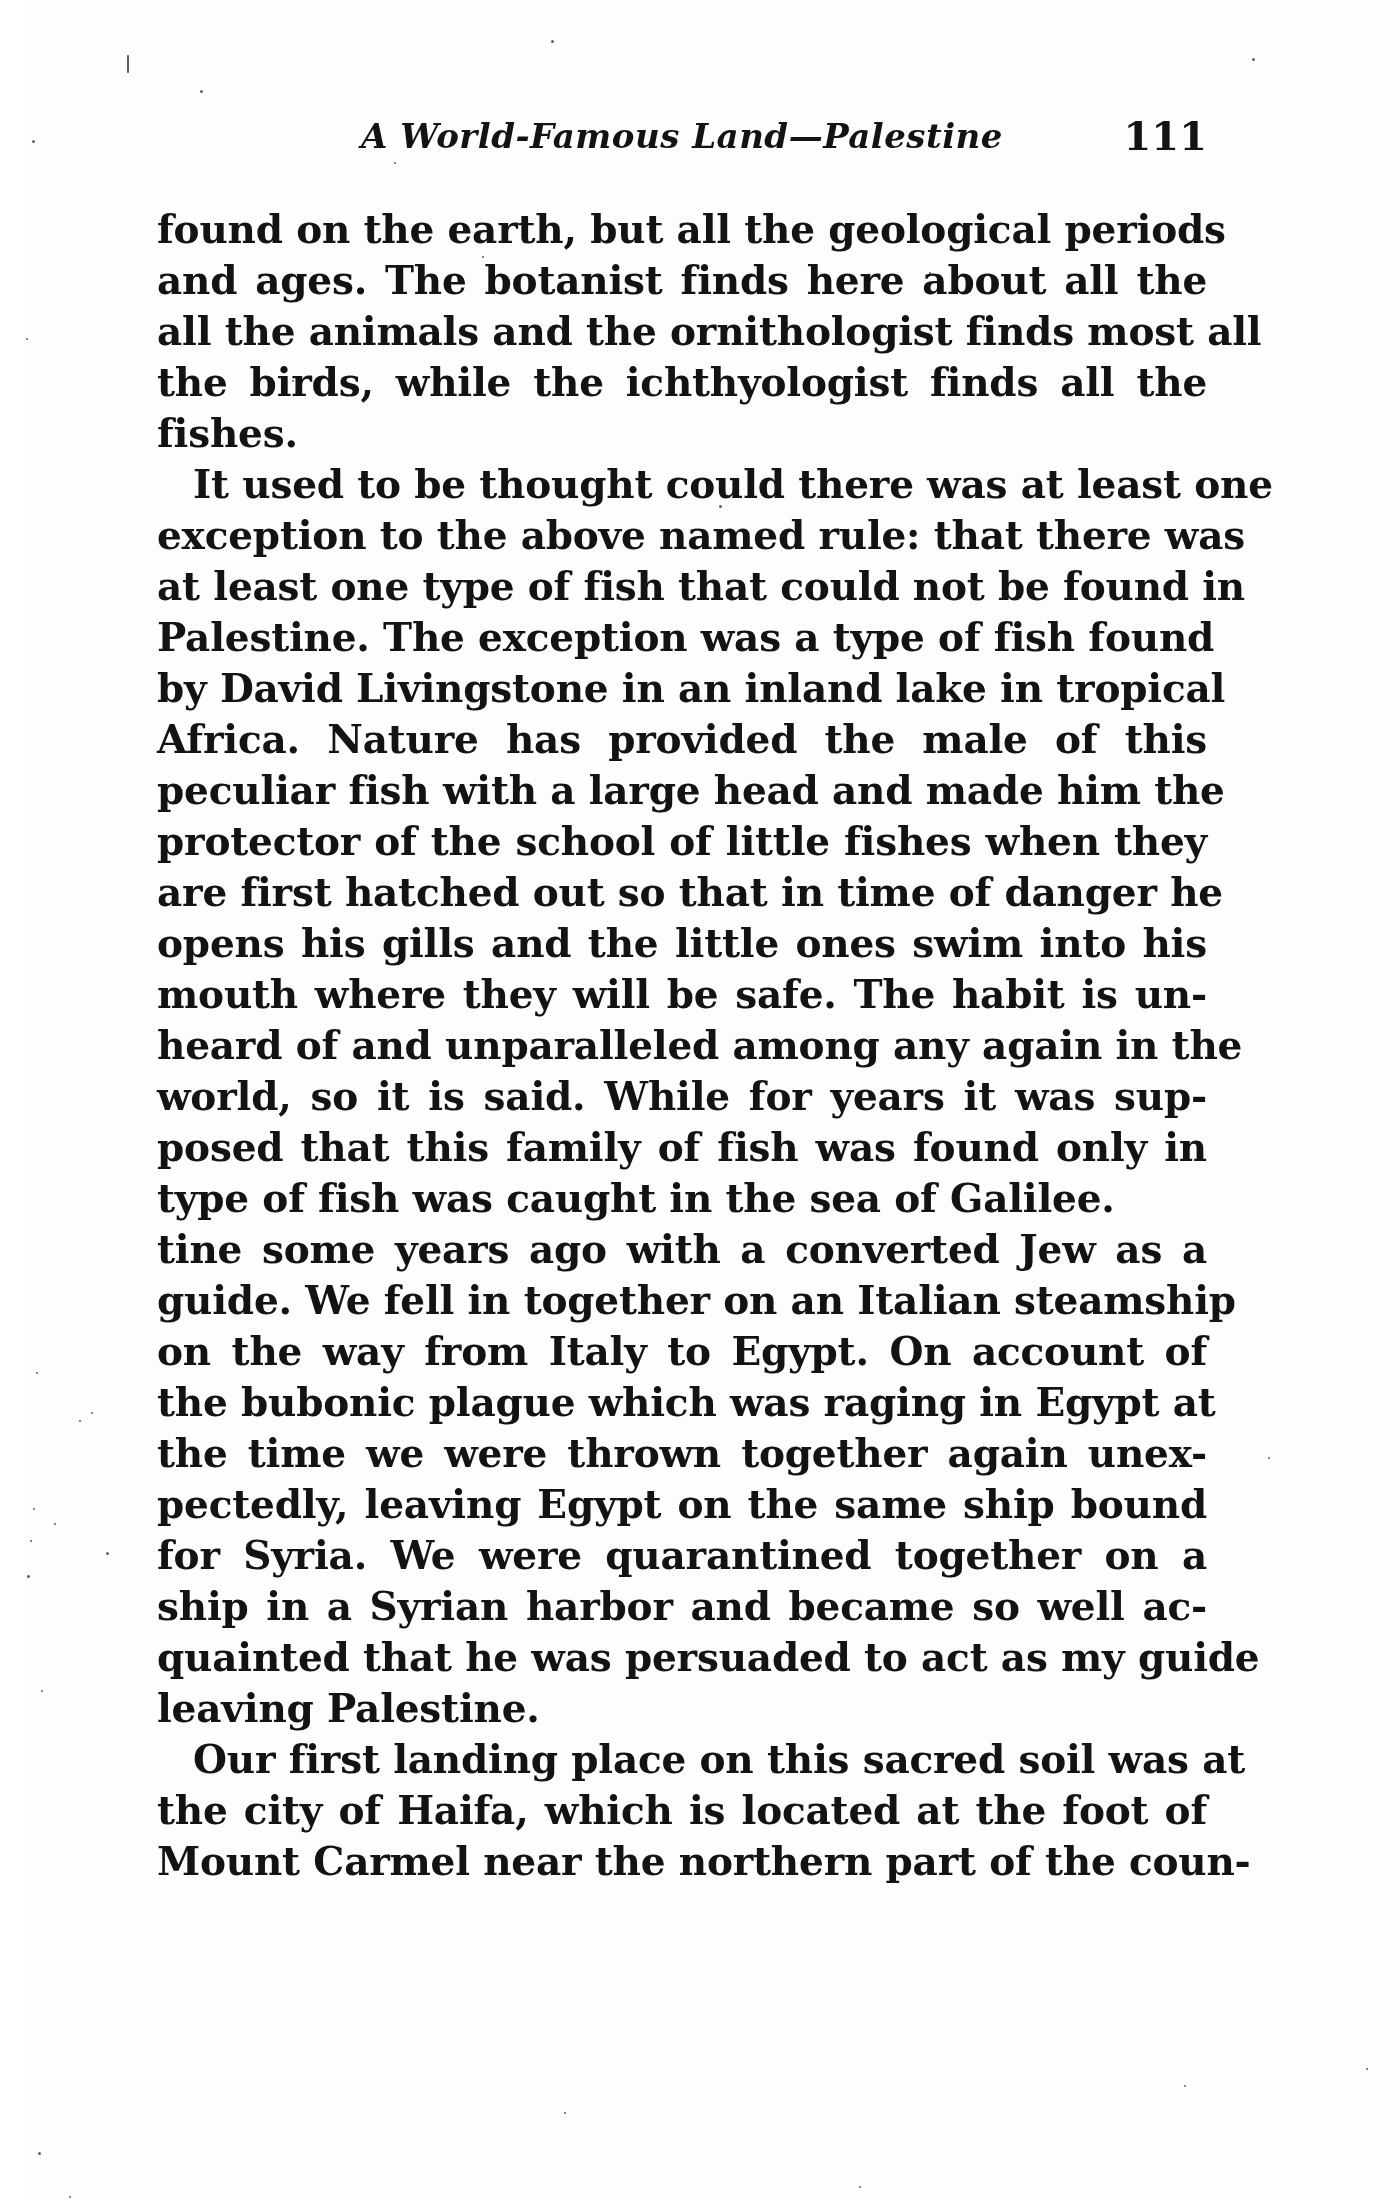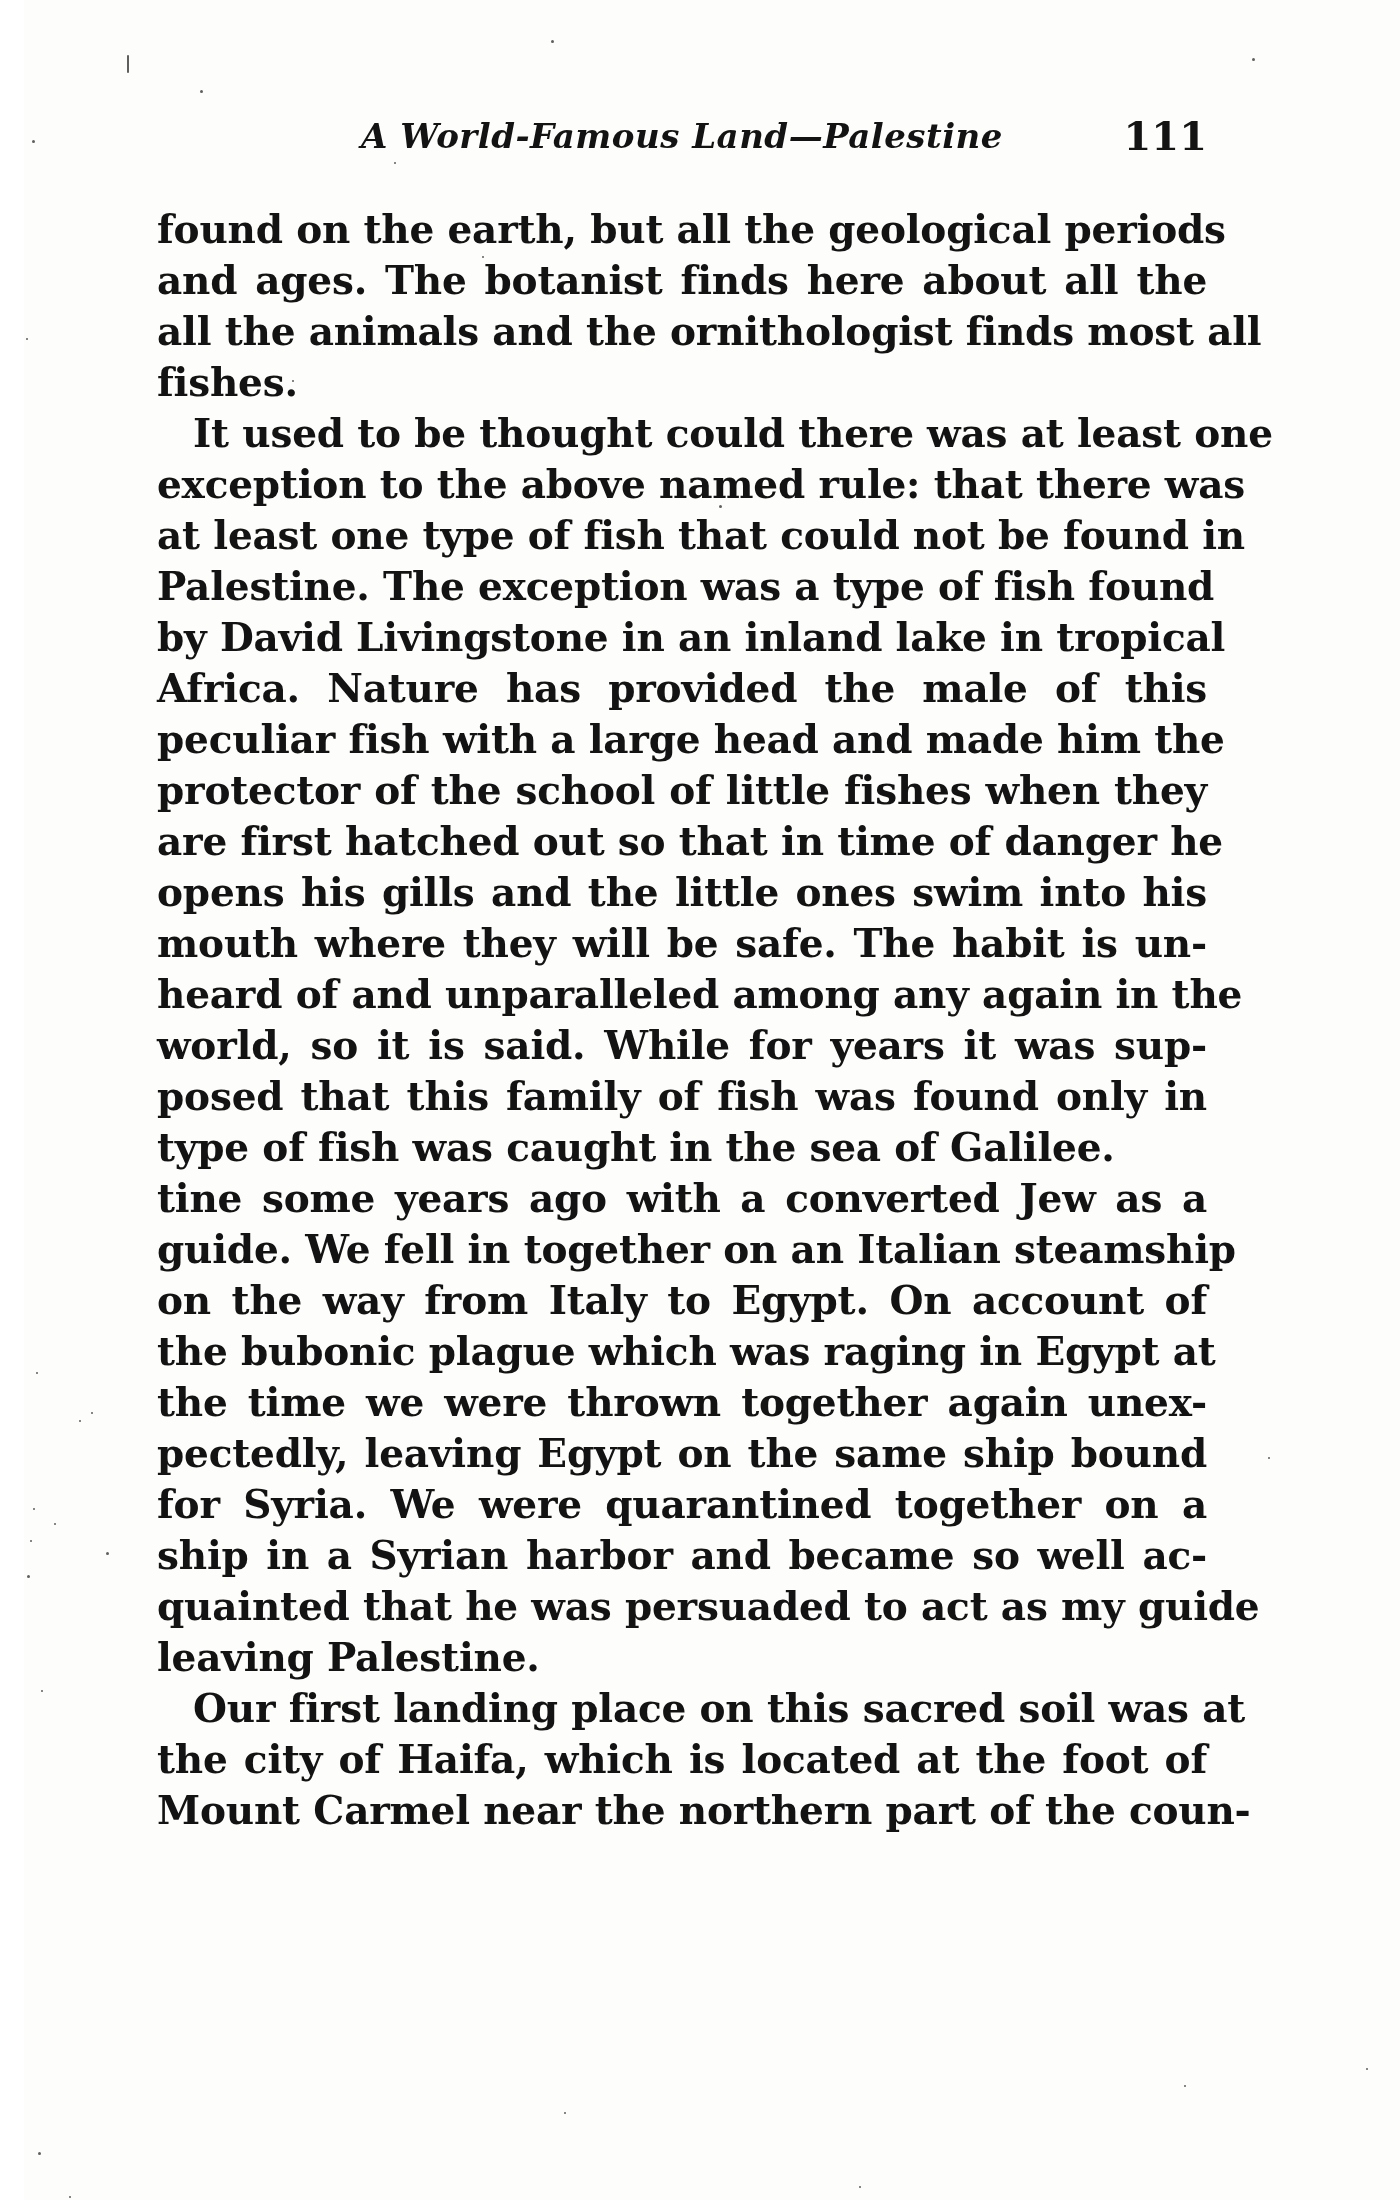--- a/index.html
+++ b/index.html
@@ -76,20 +76,21 @@
 
 <div class="page">
   <div class="running-header">
     <span class="header-title">A World-Famous Land—Palestine</span>
     <span class="page-number">111</span>
   </div>
   <div class="body-text" id="body-text">
       <div class="line">found on the earth, but all the geological periods</div>
       <div class="line">and ages. The botanist finds here about all the</div>
       <div class="line">all the animals and the ornithologist finds most all</div>
+      <div class="line">the birds, while the ichthyologist finds all the</div>
       <div class="line para-end">fishes.</div>
       <div class="line indent">It used to be thought could there was at least one</div>
       <div class="line">exception to the above named rule: that there was</div>
       <div class="line">at least one type of fish that could not be found in</div>
       <div class="line">Palestine. The exception was a type of fish found</div>
       <div class="line">by David Livingstone in an inland lake in tropical</div>
       <div class="line">Africa. Nature has provided the male of this</div>
       <div class="line">peculiar fish with a large head and made him the</div>
       <div class="line">protector of the school of little fishes when they</div>
       <div class="line">are first hatched out so that in time of danger he</div>

